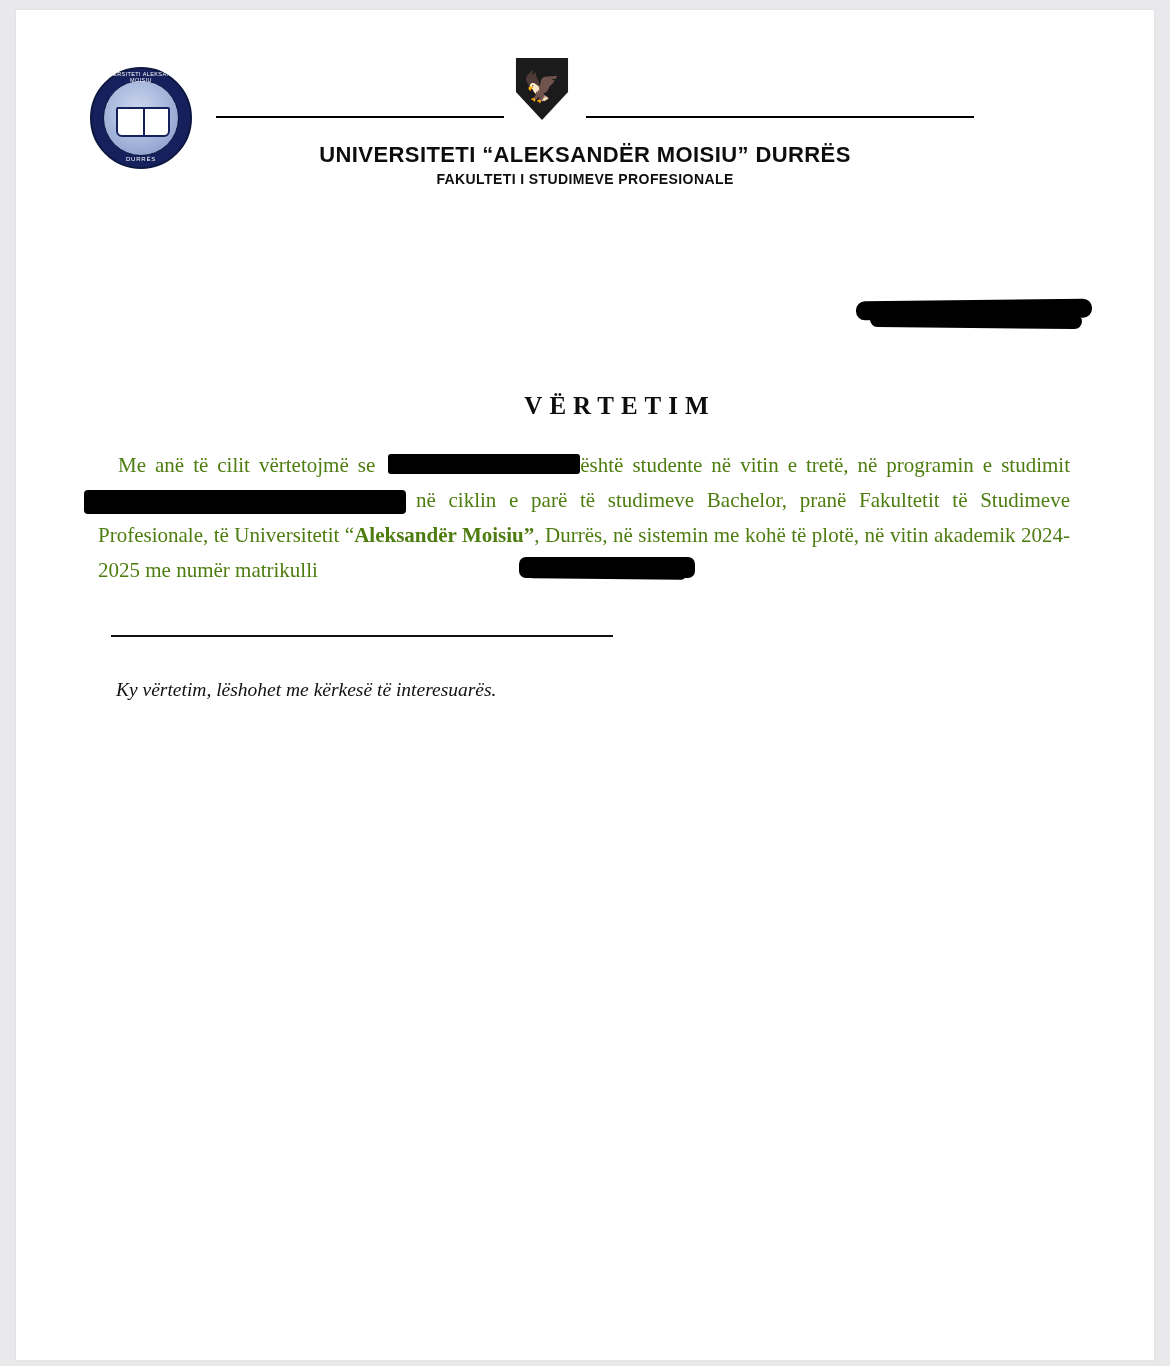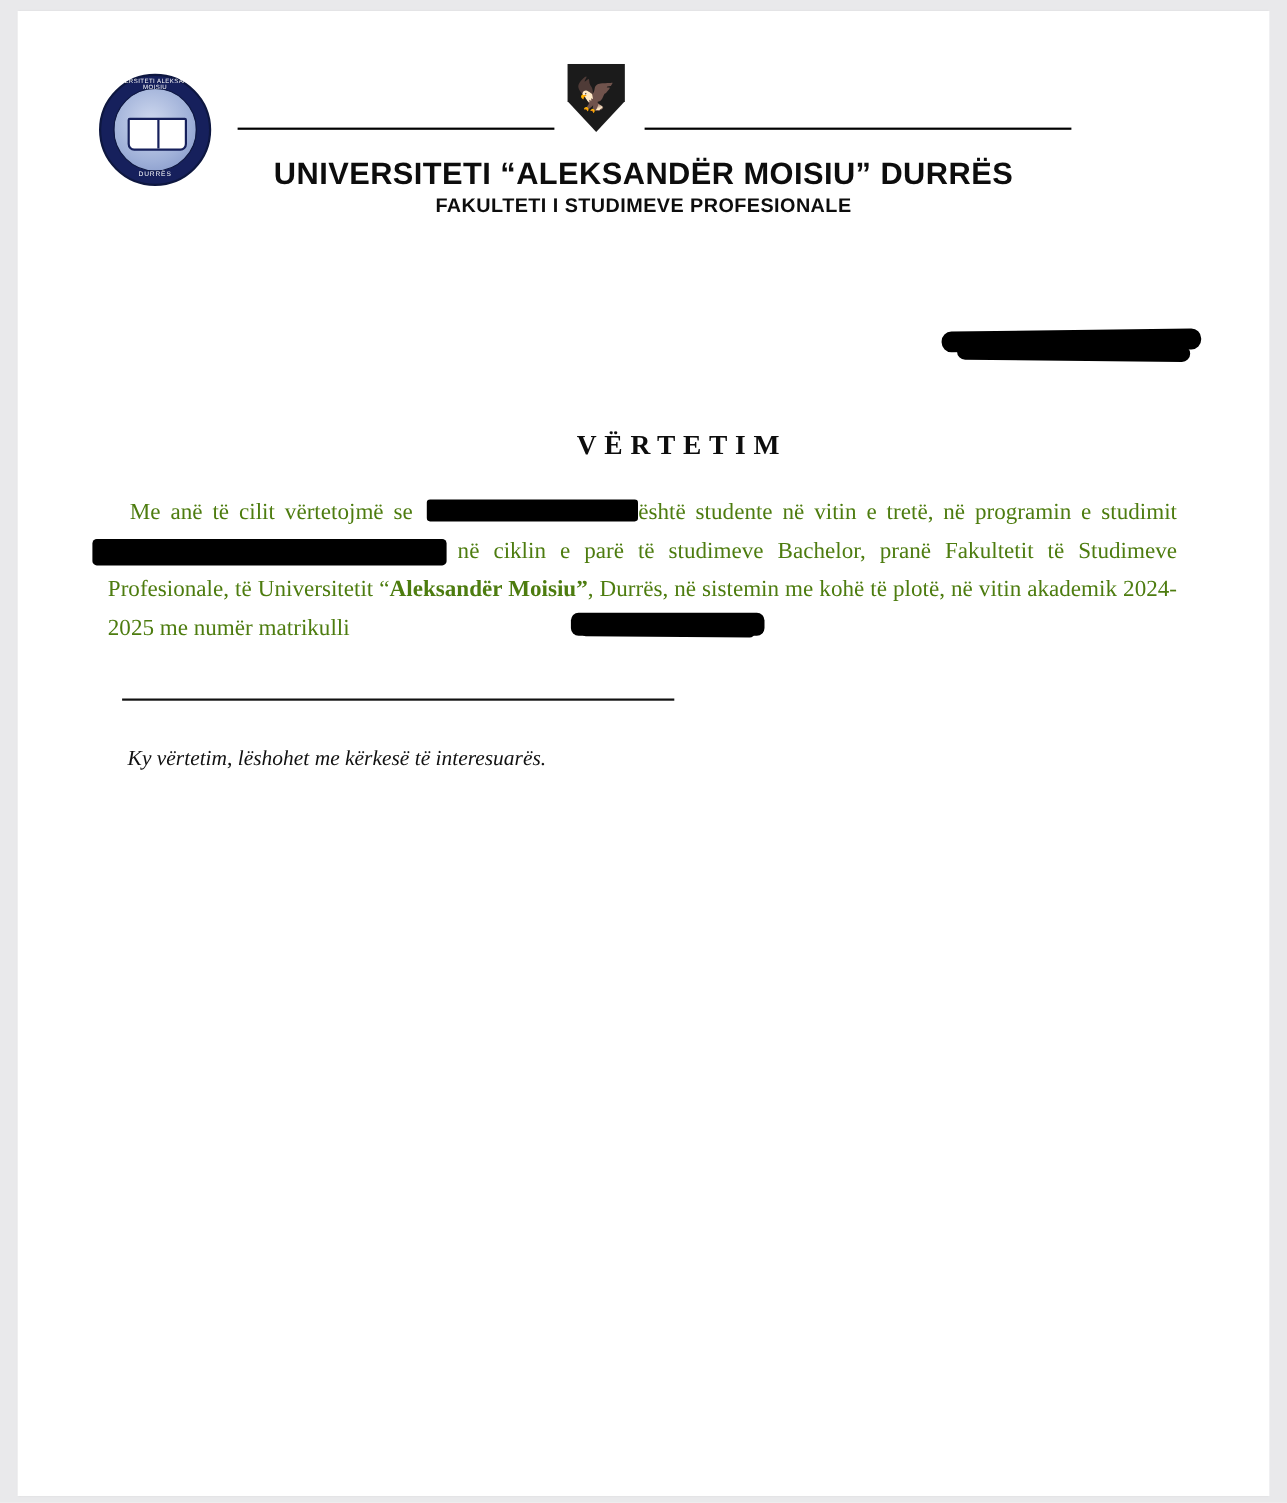--- a/index.html
+++ b/index.html
@@ -135,29 +135,29 @@
   }
   .org-1 {
     font-size: 21px;
     font-weight: bold;
     letter-spacing: 3.6px;
     color: #0d0d0d;
     margin-bottom: 4px;
   }
   .org-2 {
     font-family: "Liberation Sans", sans-serif;
-    font-size: 28px;
+    font-size: 22px;
     font-weight: bold;
     letter-spacing: 0.4px;
     color: #0d0d0d;
     margin-bottom: 3px;
   }
   .org-3 {
     font-family: "Liberation Sans", sans-serif;
-    font-size: 18px;
+    font-size: 14px;
     font-weight: bold;
     letter-spacing: 0.4px;
     color: #0d0d0d;
   }
 
   
   .redaction {
     position: absolute;
     background: #000000;
     border-radius: 3px;

